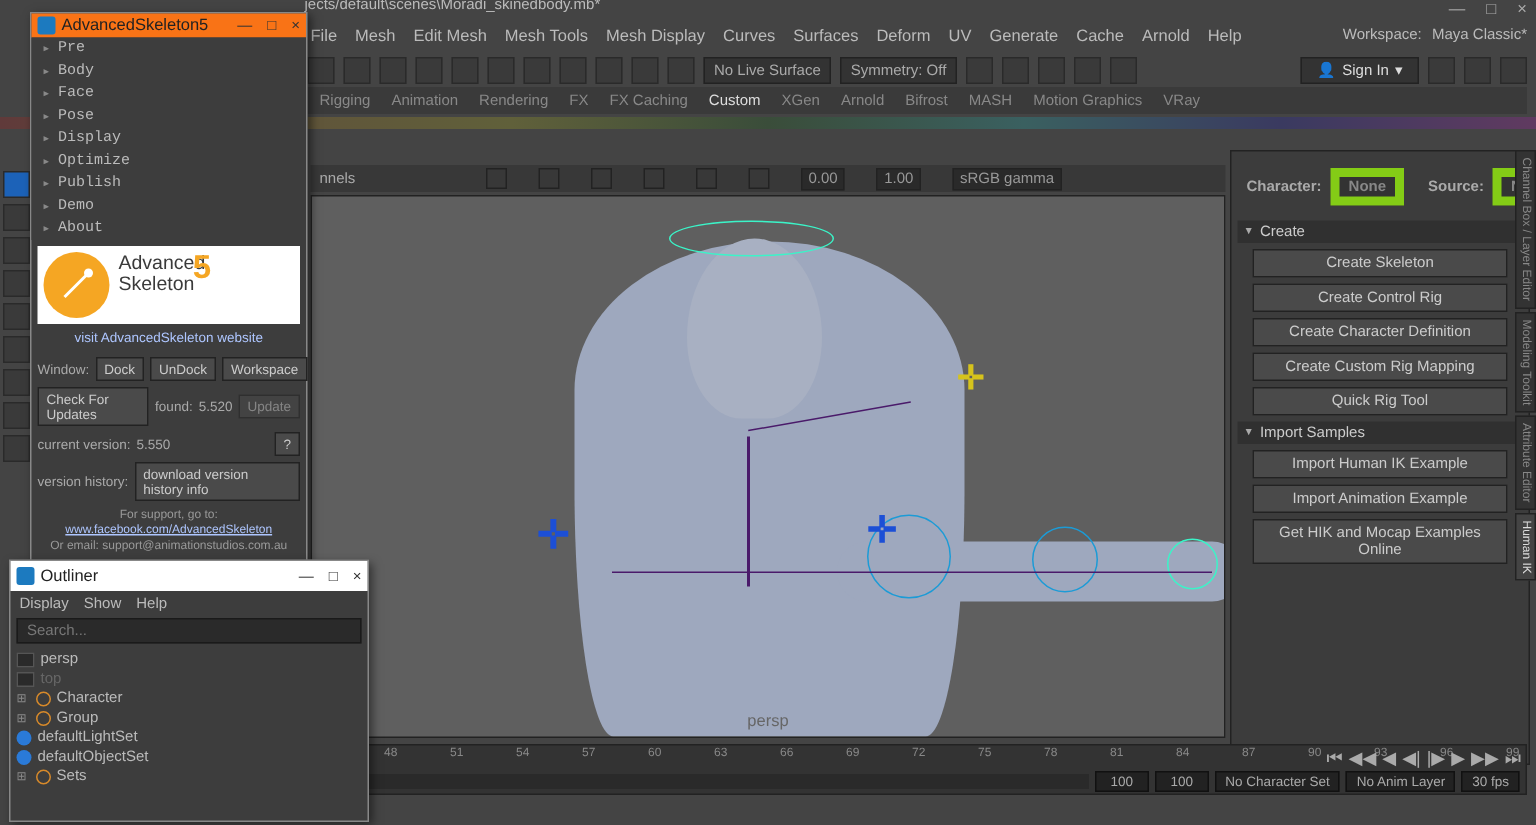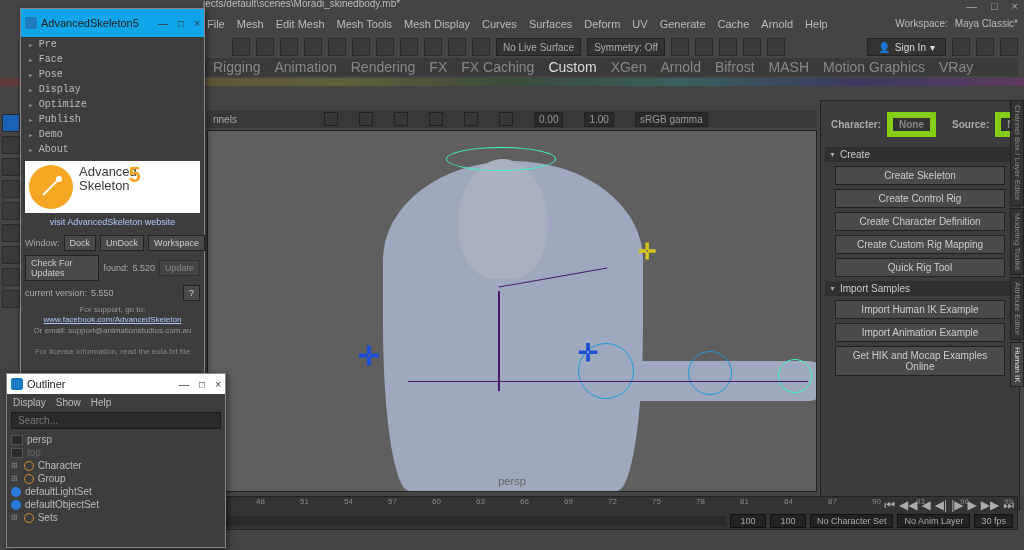--- a/index.html
+++ b/index.html
@@ -6,27 +6,27 @@
   body { width: 1024px; height: 550px; background: #444444; color: #ccc; font-size: 10px; overflow: hidden; position: relative; }
 
   
   .main-menu { position: absolute; top: 0; left: 0; right: 0; height: 16px; background: #444444; display: flex; align-items: center; padding: 0 4px; gap: 12px; }
   .main-menu span { color: #bbb; font-size: 11px; }
   .wc { position: absolute; right: 6px; top: 0; height: 16px; display: flex; gap: 14px; color: #aaa; font-size: 11px; }
   .title-bar { position: absolute; top: -2px; left: 203px; color: #bbb; font-size: 10px; }
   .workspace-bar { position: absolute; top: 18px; right: 6px; color: #bbb; font-size: 10px; }
 
   
-  .shelf { position: absolute; top: 36px; left: 205px; right: 6px; height: 22px; background: #444444; display: flex; align-items: center; gap: 6px; margin-left: 27px; }
+  .shelf { position: absolute; top: 36px; left: 205px; right: 6px; height: 22px; background: #444444; display: flex; align-items: center; gap: 6px; }
   .shelf .icon-cell { width: 18px; height: 18px; border: 1px solid #2a2a2a; background: #3a3a3a; }
   .shelf .dropdown { background: #333; border: 1px solid #222; color: #aaa; font-size: 10px; padding: 1px 6px; height: 18px; display: flex; align-items: center; }
   .shelf .sign-in { background: #333; border: 1px solid #222; color: #ddd; font-size: 10px; padding: 2px 10px; height: 18px; display: flex; align-items: center; gap: 4px; }
 
   .tab-row { position: absolute; top: 58px; left: 205px; right: 6px; height: 18px; background: #3a3a3a; display: flex; align-items: center; gap: 14px; padding-left: 8px; }
-  .tab-row span { color: #888; font-size: 14px; }
+  .tab-row span { color: #888; font-size: 10px; }
   .tab-row .active { color: #ddd; }
 
   .vp-toolbar { position: absolute; top: 110px; left: 207px; right: 207px; height: 18px; background: #383838; display: flex; align-items: center; gap: 21px; padding: 0 4px; font-size: 10px; color: #999; }
   .vp-toolbar .pill { background: #2a2a2a; padding: 1px 4px; border: 1px solid #222; }
   .vp-toolbar .channels { color: #aaa; margin-left: 2px; }
 
   
   .viewport { position: absolute; top: 130px; left: 207px; right: 207px; bottom: 58px; background: #5f5f5f; border: 1px solid #222; overflow: hidden; }
   .viewport .cam-label { position: absolute; bottom: 4px; left: 50%; transform: translateX(-50%); color: #666; font-size: 11px; }
   
@@ -63,39 +63,39 @@
   .timeline { position: absolute; left: 207px; right: 6px; bottom: 20px; height: 34px; background: #333; border: 1px solid #222; }
   .timeline .ticks { position: absolute; top: 0; left: 0; right: 0; height: 16px; display: flex; justify-content: space-between; padding: 0 4px; color: #888; font-size: 8px; }
   .timeline .lower { position: absolute; bottom: 0; left: 0; right: 0; height: 16px; display: flex; align-items: center; gap: 4px; padding: 0 4px; }
   .timeline .num { background: #222; border: 1px solid #111; color: #aaa; font-size: 9px; padding: 1px 6px; width: 36px; text-align: center; }
   .timeline .dd { background: #222; border: 1px solid #111; color: #aaa; font-size: 9px; padding: 1px 6px; }
   .play-ctrl { position: absolute; right: 10px; bottom: 38px; display: flex; gap: 4px; }
   .play-ctrl span { color: #aaa; font-size: 12px; }
 
   
   .as5 { position: absolute; top: 8px; left: 20px; width: 185px; height: 390px; background: #3d3d3d; border: 1px solid #888; box-shadow: 2px 2px 6px rgba(0,0,0,0.5); }
-  .as5 .titlebar { height: 28px; background: #0ea5e9; color: #222; display: flex; align-items: center; padding: 0 4px; font-size: 11px; gap: 4px; }
+  .as5 .titlebar { height: 16px; background: #f97316; color: #222; display: flex; align-items: center; padding: 0 4px; font-size: 11px; gap: 4px; }
   .as5 .titlebar .mi { width: 12px; height: 12px; background: #1c7abf; border-radius: 2px; }
   .as5 .wctl { margin-left: auto; display: flex; gap: 10px; color: #333; font-size: 10px; }
   .as5 .menu-list { background: #3d3d3d; }
   .as5 .menu-list div { color: #bbb; font-size: 10px; padding: 2px 8px; display: flex; align-items: center; font-family: Liberation Mono, monospace; }
   .as5 .menu-list div::before { content: "▶"; font-size: 6px; color: #888; margin-right: 6px; }
   .as5 .logo-box { margin: 4px; background: #fff; display: flex; align-items: flex-start; gap: 6px; padding: 4px; }
   .as5 .logo-circle { width: 44px; height: 44px; border-radius: 50%; background: #f5a623; display: flex; align-items: center; justify-content: center; }
   .as5 .logo-text { color: #3a3a3a; font-size: 13px; line-height: 1.1; position: relative; }
   .as5 .logo-text .five { color: #f5a623; font-size: 22px; position: absolute; right: -4px; top: -2px; font-weight: bold; }
   .as5 .link { color: #aec6ff; font-size: 9px; text-align: center; margin: 2px 0 6px; }
   .as5 .row { display: flex; gap: 4px; padding: 2px 4px; align-items: center; }
   .as5 .row .lab { color: #aaa; font-size: 9px; }
   .as5 .row .btn2 { background: #4a4a4a; border: 1px solid #222; color: #ccc; font-size: 9px; padding: 2px 5px; }
   .as5 .info { color: #999; font-size: 8px; text-align: center; padding: 2px 4px; line-height: 1.3; }
   .as5 .info a { color: #aec6ff; text-decoration: underline; }
 
   
-  .outliner { position: absolute; bottom: 2px; left: 6px; width: 220px; height: 175px; background: #3d3d3d; border: 1px solid #888; box-shadow: 2px 2px 6px rgba(0,0,0,0.5); z-index: 10; }
+  .outliner { position: absolute; bottom: 2px; left: 6px; width: 240px; height: 175px; background: #3d3d3d; border: 1px solid #888; box-shadow: 2px 2px 6px rgba(0,0,0,0.5); z-index: 10; }
   .outliner .titlebar { height: 20px; background: #fff; color: #222; display: flex; align-items: center; padding: 0 4px; font-size: 11px; gap: 4px; }
   .outliner .titlebar .mi { width: 12px; height: 12px; background: #1c7abf; border-radius: 2px; }
   .outliner .wctl { margin-left: auto; display: flex; gap: 10px; color: #333; font-size: 10px; }
   .outliner .menub { height: 16px; display: flex; gap: 10px; padding: 0 6px; align-items: center; color: #bbb; font-size: 10px; }
   .outliner .search { margin: 2px 4px; background: #2a2a2a; border: 1px solid #1a1a1a; color: #777; font-size: 10px; padding: 2px 6px; }
   .outliner .tree { padding: 2px 4px; }
   .outliner .tree div { color: #bbb; font-size: 10px; padding: 1px 0; display: flex; align-items: center; gap: 4px; }
   .outliner .tree .cam-ic { width: 12px; height: 10px; background: #2a2a2a; border: 1px solid #555; }
   .outliner .tree .grp-ic { width: 10px; height: 10px; border: 1px solid #d88a2a; border-radius: 50%; }
   .outliner .tree .dim { color: #666; }
@@ -300,20 +300,21 @@
     <div class="mi"></div>
     <span>AdvancedSkeleton5</span>
     <div class="wctl">
       <span>—</span>
       <span>□</span>
       <span>×</span>
     </div>
   </div>
   <div class="menu-list">
     <div>Pre</div>
+    <div>Body</div>
     <div>Face</div>
     <div>Pose</div>
     <div>Display</div>
     <div>Optimize</div>
     <div>Publish</div>
     <div>Demo</div>
     <div>About</div>
   </div>
   <div class="logo-box">
     <div class="logo-circle">
@@ -337,20 +338,24 @@
     <span class="btn2">Check For Updates</span>
     <span class="lab">found:</span>
     <span class="lab">5.520</span>
     <span class="btn2" style="opacity:.5">Update</span>
   </div>
   <div class="row">
     <span class="lab">current version:</span>
     <span class="lab">5.550</span>
     <span style="flex:1"></span>
     <span class="btn2">?</span>
+  </div>
+  <div class="row">
+    <span class="lab">version history:</span>
+    <span class="btn2" style="flex:1">download version history info</span>
   </div>
   <div class="info">
     <span>For support, go to:</span><br>
     <a>www.facebook.com/AdvancedSkeleton</a><br>
     <span>Or email: support@animationstudios.com.au</span><br><br>
     <span style="opacity:.8">For license information, read the eula.txt file</span>
   </div>
 </div>
 
 <div class="outliner">

